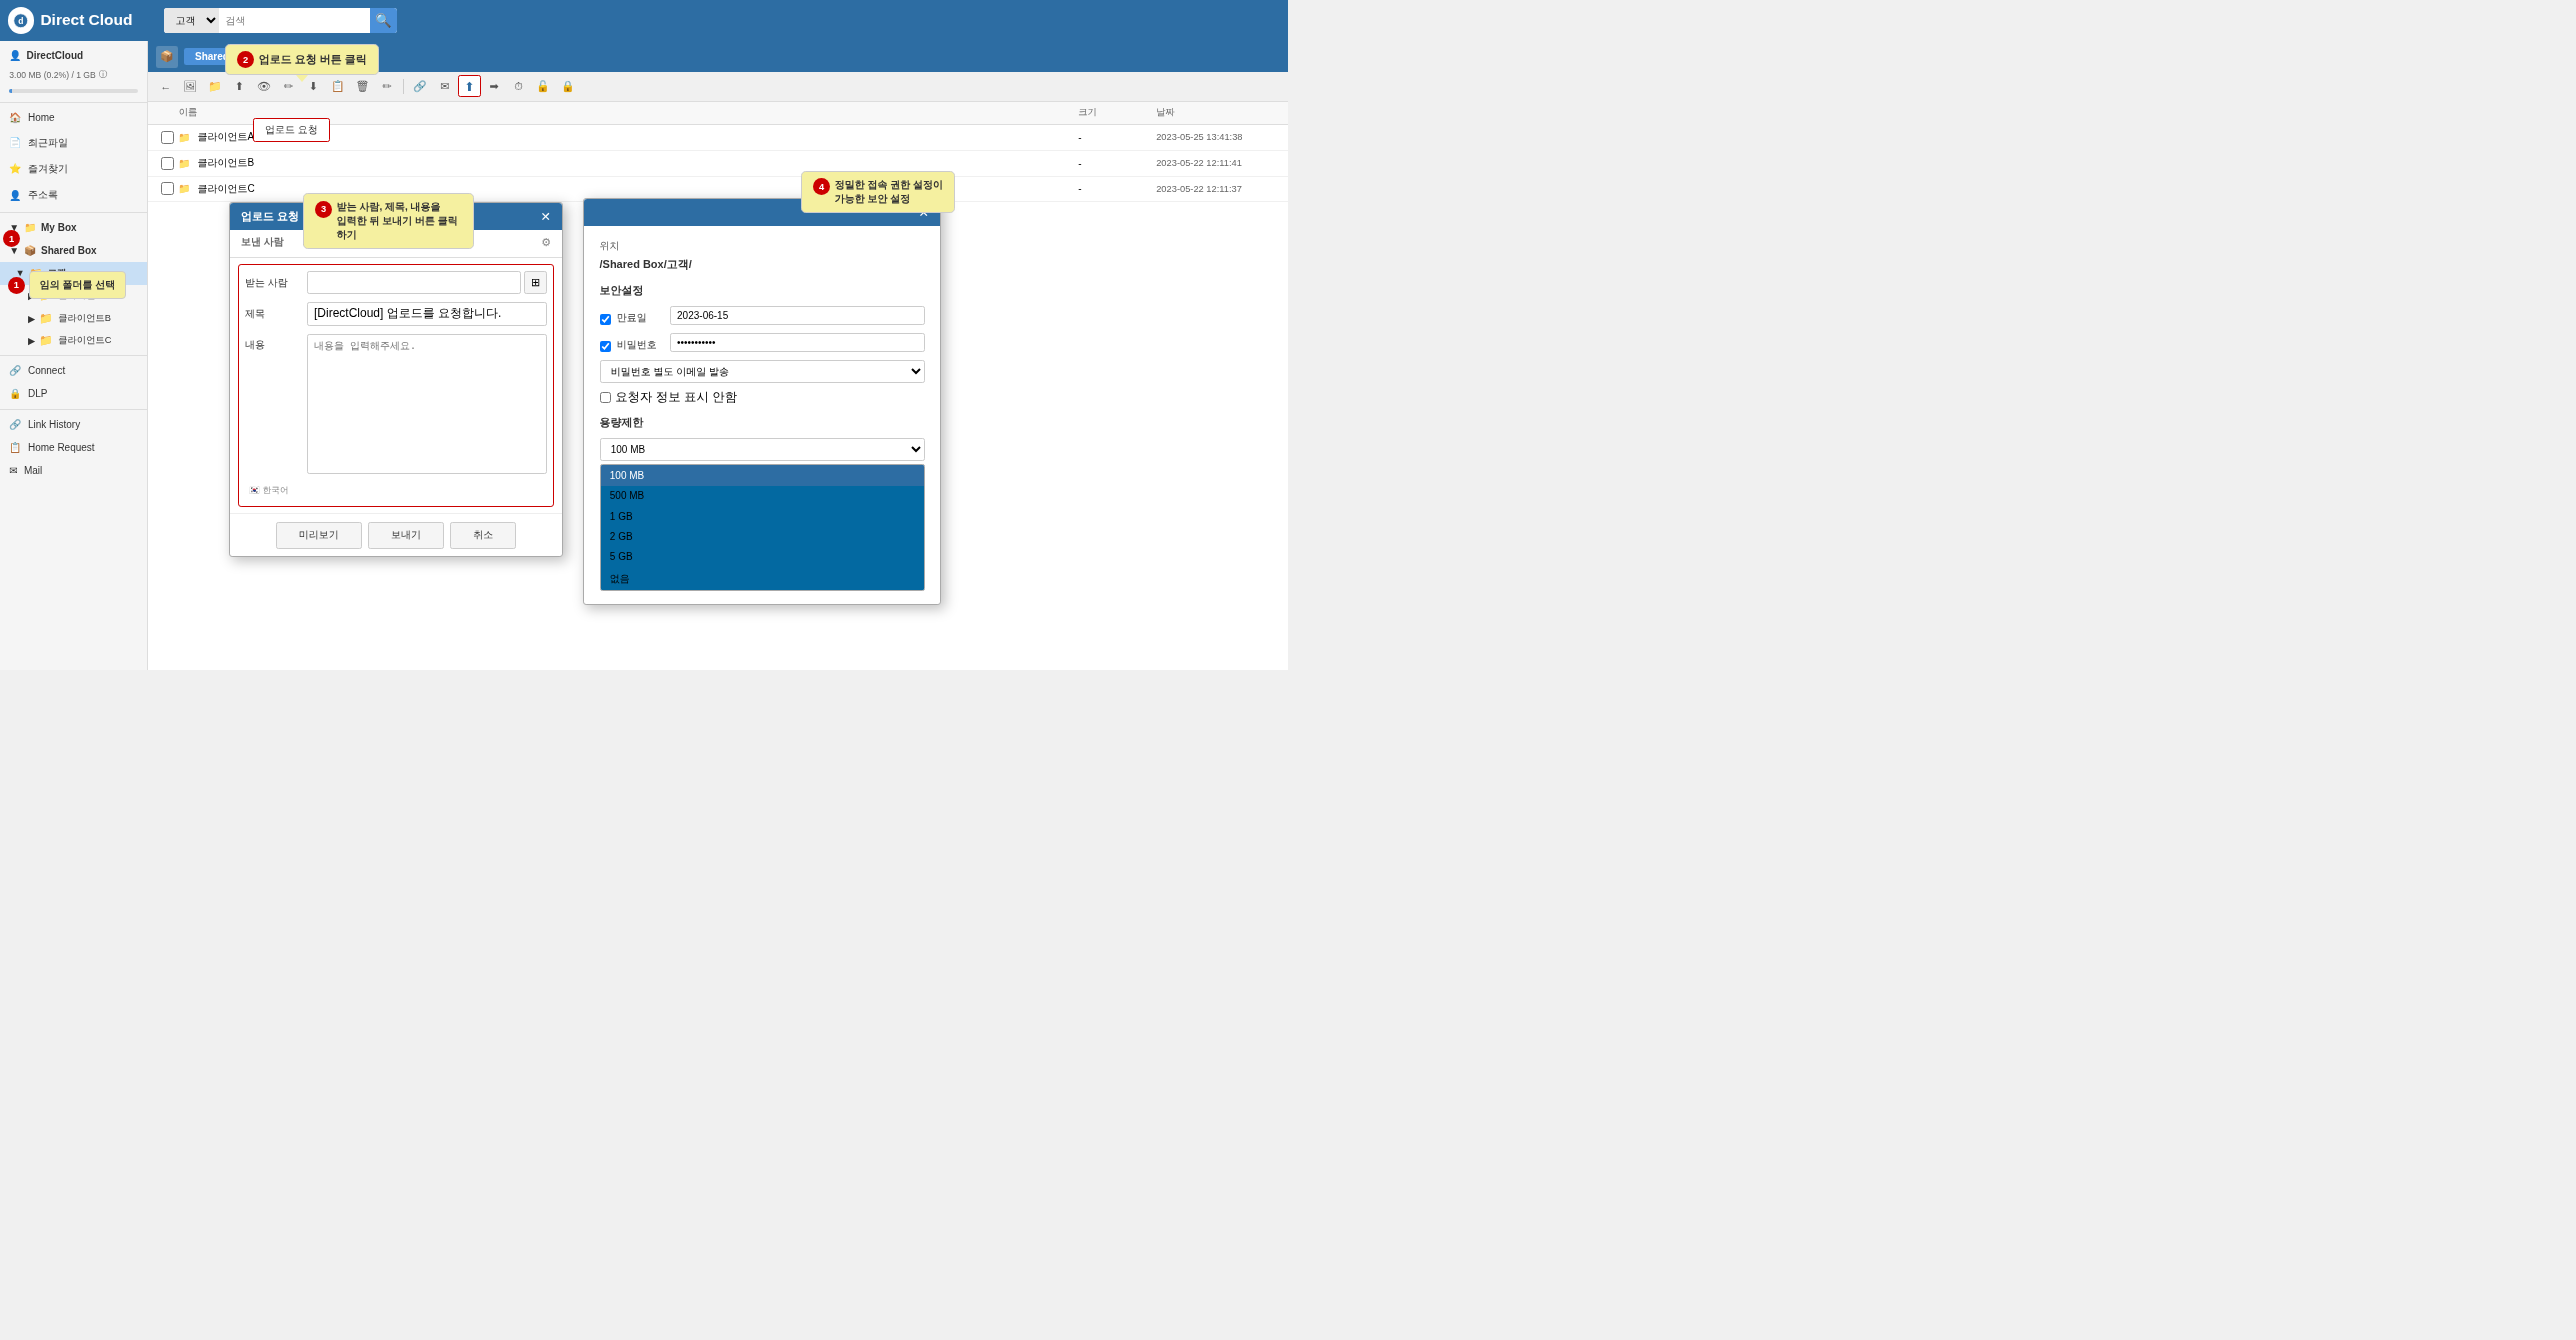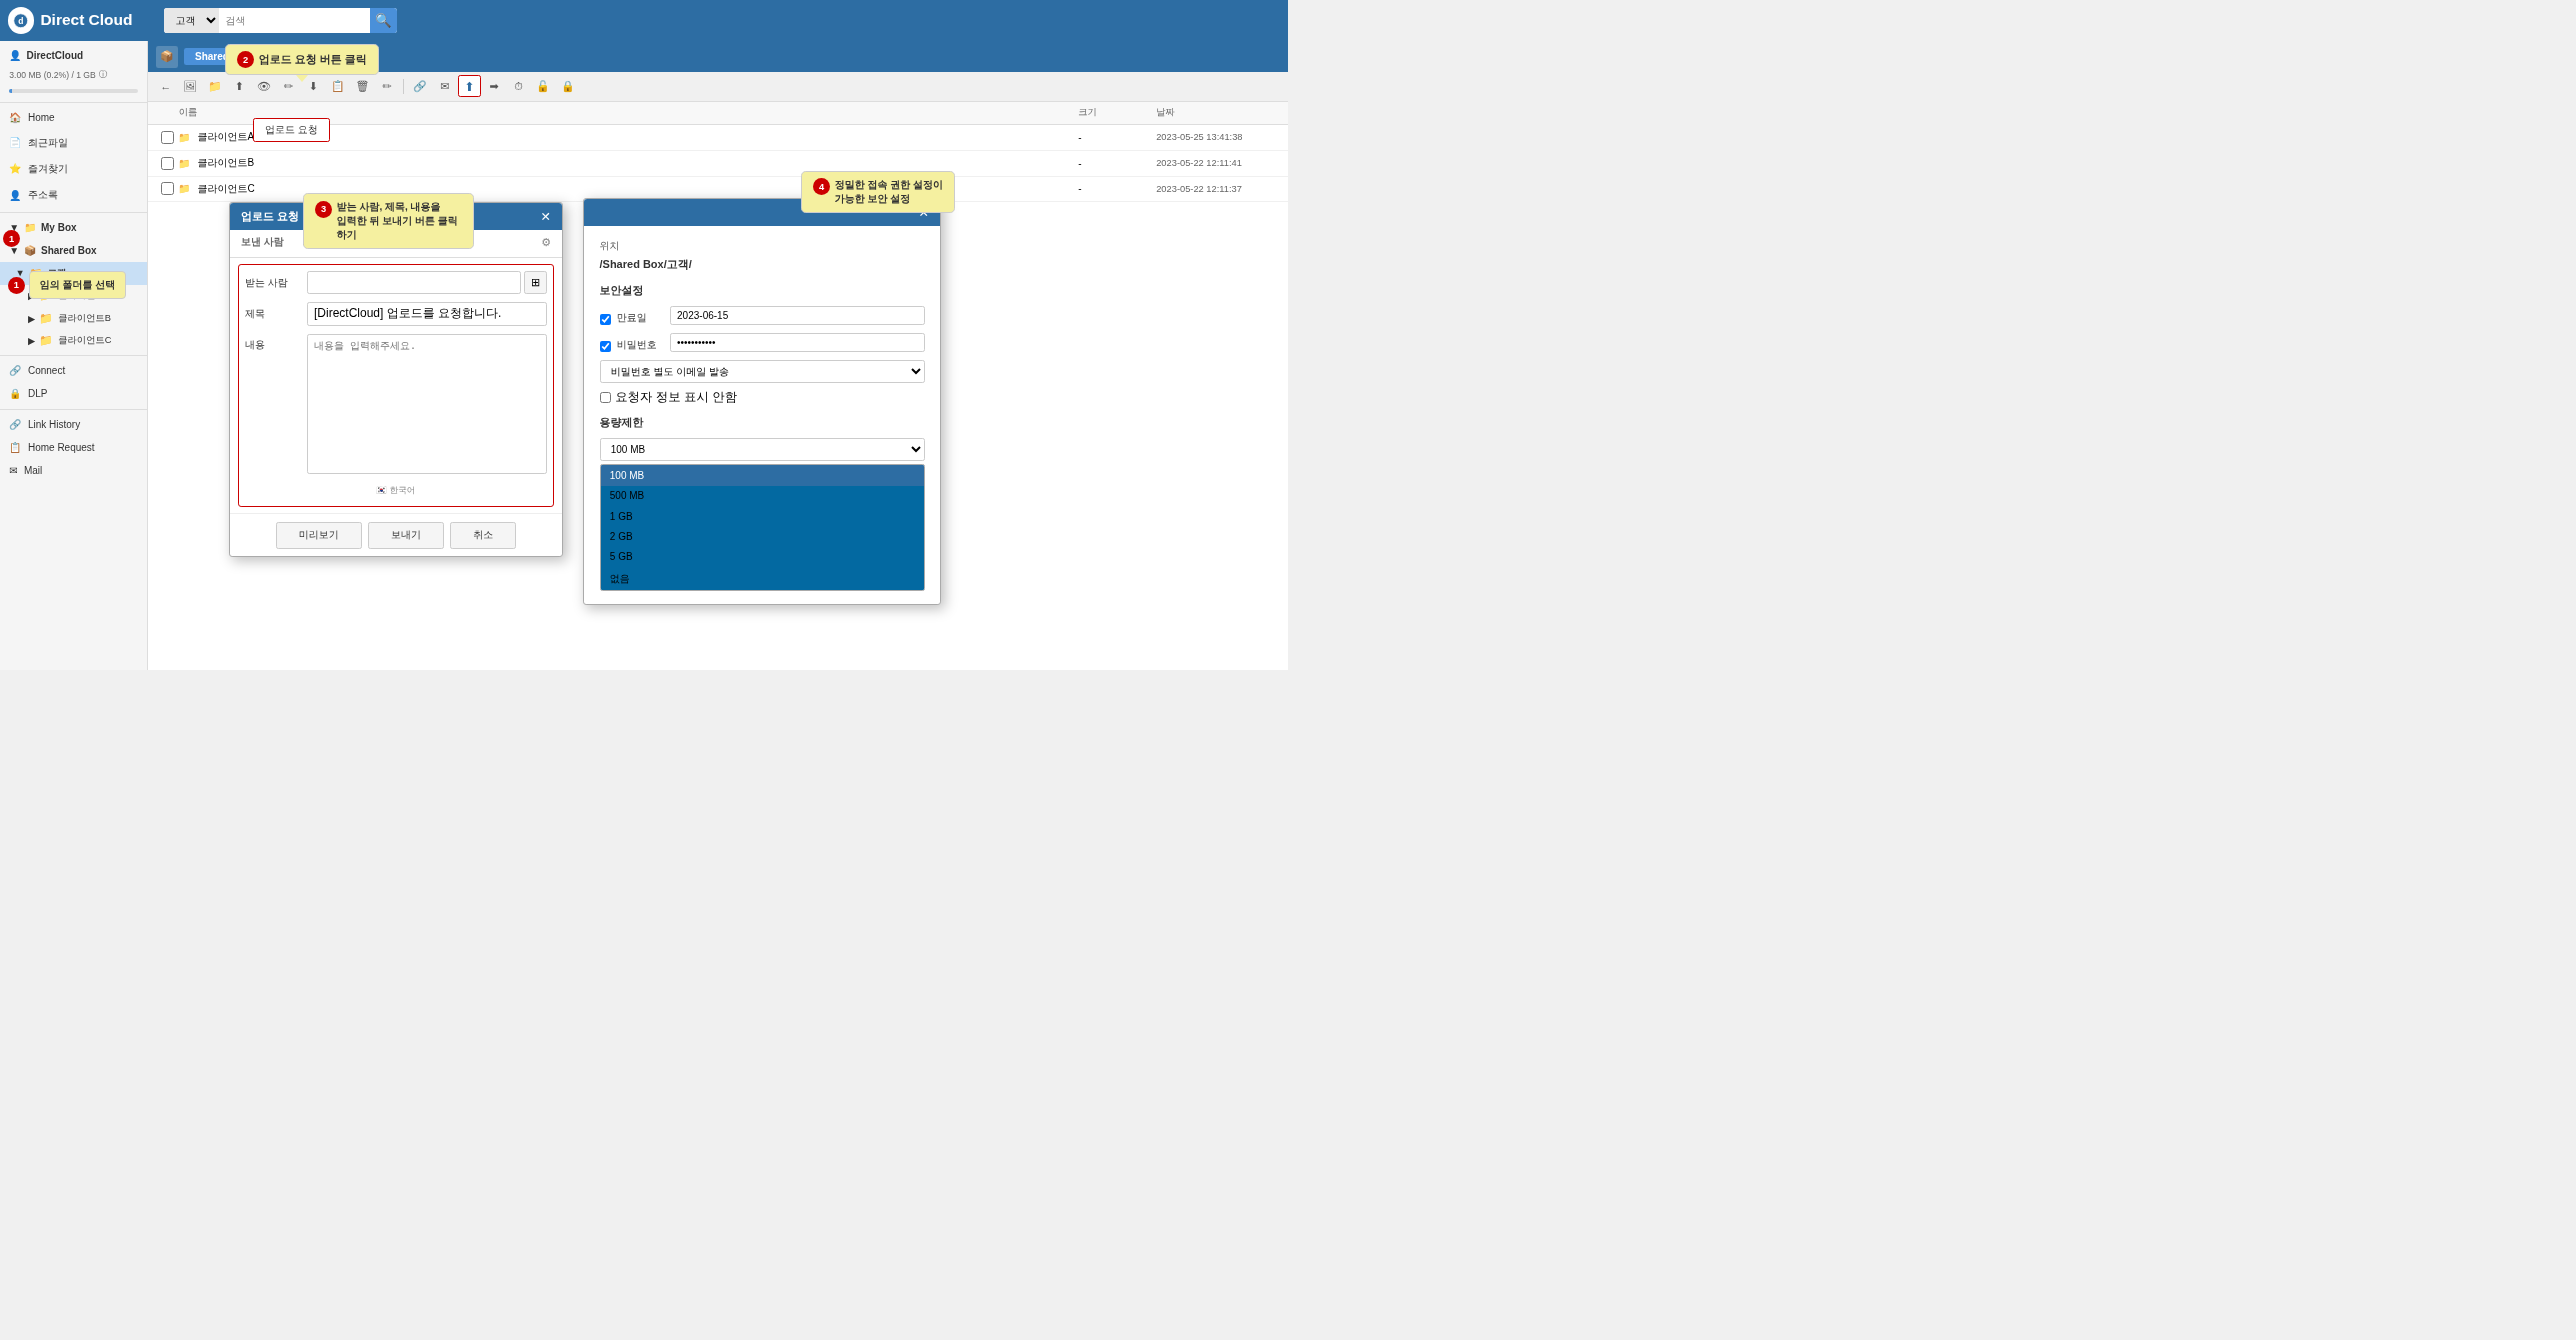--- a/index.html
+++ b/index.html
@@ -403,21 +403,21 @@
       color: #888;
       font-size: 11px;
     }
     .dialog-form-area {
       border: 1.6px solid #cc0000;
       margin: 6.2px 7.8px;
       border-radius: 3.1px;
       padding: 6.2px;
     }
     .lang-indicator {
-      text-align: center;
+      text-align: left;
       padding: 3.1px 4.7px;
       font-size: 8.6px;
       color: #888;
     }
     .dialog-footer {
       padding: 7.8px 11px;
       display: flex;
       justify-content: center;
       gap: 6.2px;
       border-top: 0.8px solid #eee;

